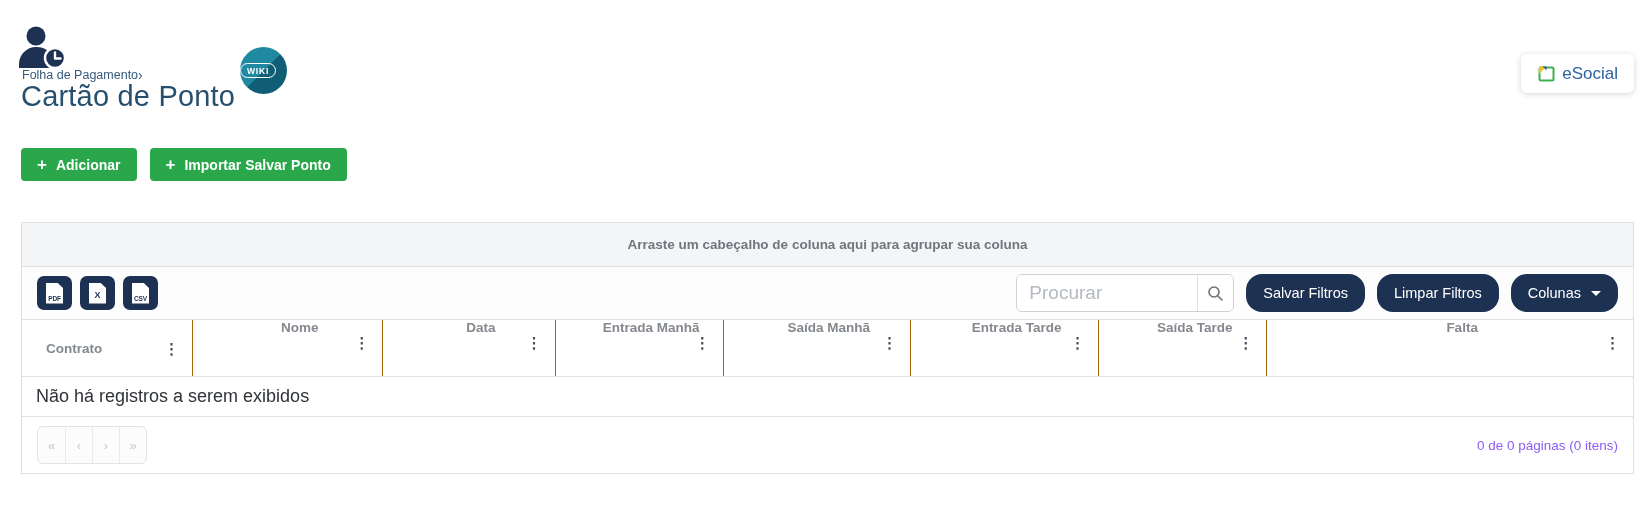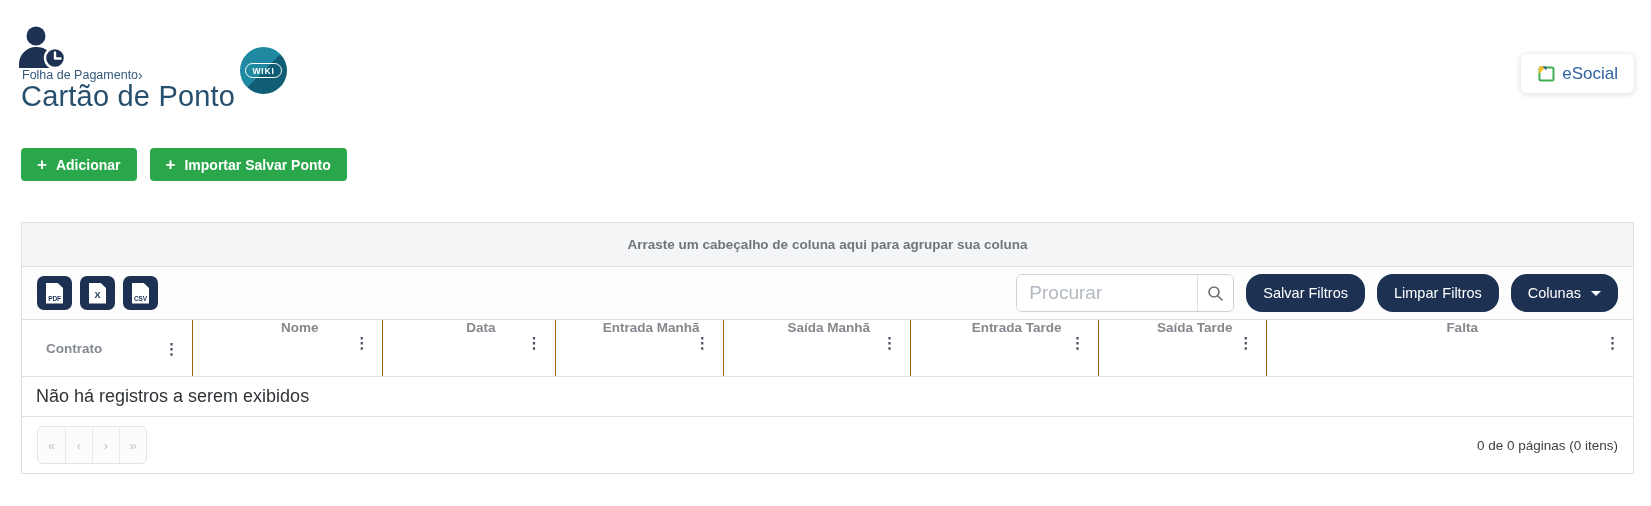--- a/index.html
+++ b/index.html
@@ -10,21 +10,21 @@
   }
   
   .person-clock { position:absolute; left:17px; top:26px; }
   .breadcrumb { position:absolute; left:22px; top:67px; font-size:12.5px; color:#35597c; font-weight:500; display:flex; gap:0; align-items:center;}
   .breadcrumb .chev { font-size:14px; color:#35597c; }
   .title-row { position:absolute; left:21px; top:80px; }
   .title-row h1 { font-size:29px; font-weight:500; color:#27506f; letter-spacing:.2px; }
   .wiki-badge {
     position:absolute; left:240px; top:47px; width:47px; height:47px; border-radius:50%;
     background:linear-gradient(135deg,#1f89a2 50%,#0f5e75 50.5%);
-    display:flex; align-items:center; justify-content:center; cursor:pointer; z-index:5;
+    display:flex; align-items:center; justify-content:flex-start; cursor:pointer; z-index:5;
   }
   .wiki-pill {
     border:1.5px solid #fff; border-radius:9px; padding:2px 6px 1px;
     font-size:8.5px; font-weight:bold; color:#fff; letter-spacing:.8px;
   }
   .esocial-card {
     position:absolute; right:17px; top:54px; height:39px; padding:0 16px;
     background:#fff; border-radius:6px; box-shadow:0 1px 6px rgba(0,0,0,.16);
     display:flex; align-items:center; gap:6px; cursor:pointer;
   }
@@ -77,21 +77,21 @@
   .c4{flex:0 0 10.44%} .c5{flex:0 0 11.62%} .c6{flex:0 0 11.68%} .c7{flex:0 0 10.44%} .c8{flex:1}
   
   .empty-row { height:40px; display:flex; align-items:center; padding-left:14px; font-size:18px; color:#2f3337; border-bottom:1px solid #dde1e6; }
   .grid-footer { height:56px; display:flex; align-items:center; padding:0 15px; background:#fff; }
   .pager { display:flex; border:1px solid #e0e3e7; border-radius:6px; overflow:hidden; background:#fcfcfd; }
   .pager-btn {
     width:27px; height:36px; border:none; background:transparent; color:#c2c7cd; font-size:13px;
     font-family:inherit; display:flex; align-items:center; justify-content:center; cursor:pointer;
   }
   .pager-btn + .pager-btn { border-left:1px solid #e8ebee; }
-  .summary { margin-left:auto; color:#404040; font-size:13.5px; }
+  .summary { margin-left:auto; color:#8b5cf6; font-size:13.5px; }
 </style>
 </head>
 <body>
 
 <div class="page">
 
   <svg class="person-clock" width="50" height="44" viewBox="0 0 50 44">
     <circle cx="19" cy="10" r="9.5" fill="#1d3153"></circle>
     <path d="M2 42 v-4 c0-9.4 7.6-17 17-17 h1 c7.2 0 13.4 4.5 15.9 10.9 L36 42 Z" fill="#1d3153"></path>
     <circle cx="38" cy="32" r="10" fill="#1d3153" stroke="#ffffff" stroke-width="2.4"></circle>

